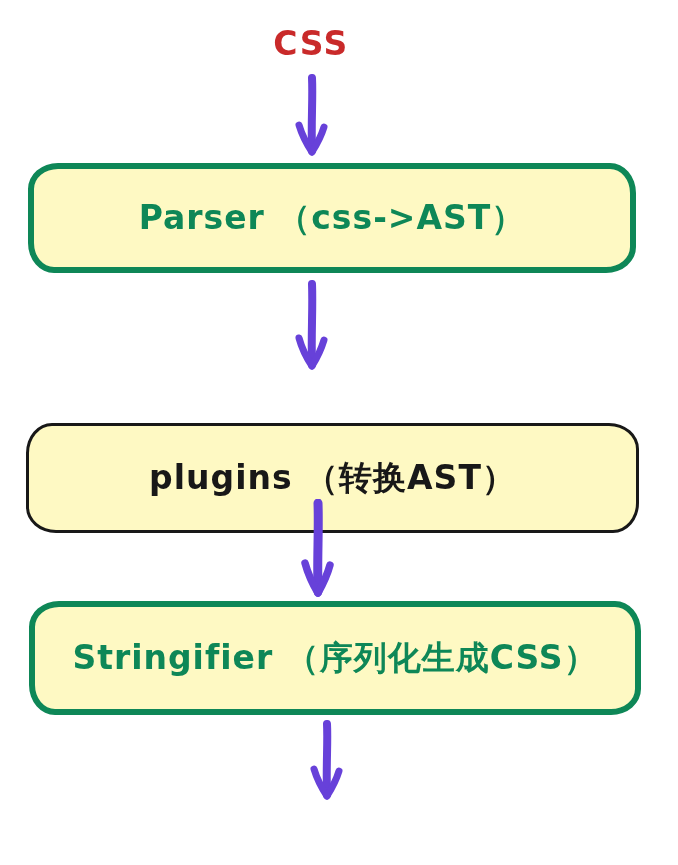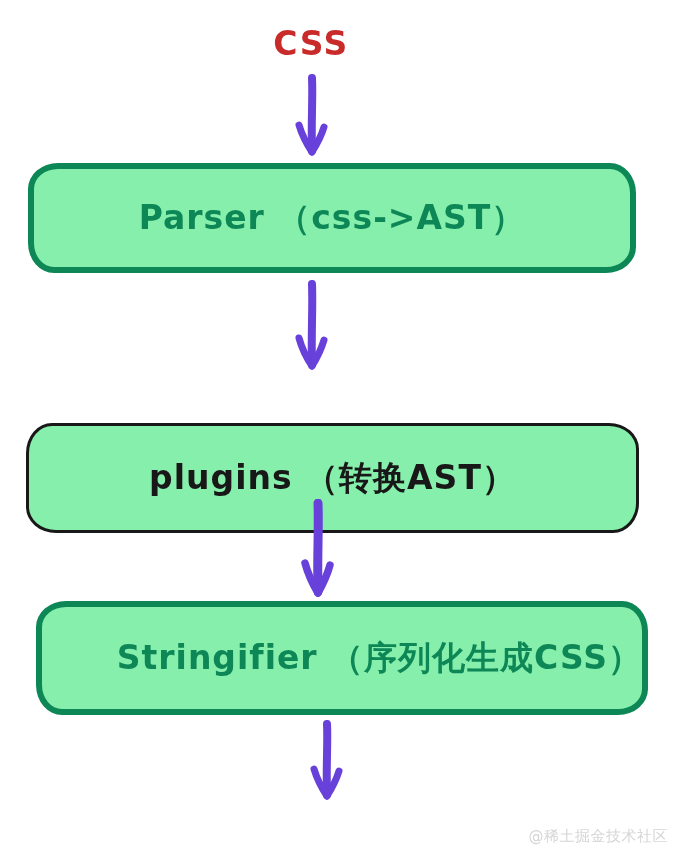--- a/index.html
+++ b/index.html
@@ -28,39 +28,39 @@
   }
   .label-top    { top: 24px;  left: 211px; width: 200px; }
   .label-bottom { top: 804px; left: 232px; width: 200px; }
 
   .node {
     position: absolute;
     display: flex;
     align-items: center;
     justify-content: center;
     box-sizing: border-box;
-    background: #86efac;
+    background: #fef9c3;
     font-size: 33px;
     font-weight: 700;
     letter-spacing: 1px;
     white-space: nowrap;
   }
   .node-green {
     border: 6px solid var(--green);
     color: var(--green);
     border-radius: 30px 26px 30px 26px / 26px 30px 26px 30px;
   }
   .node-black {
     border: 3px solid var(--black);
     color: var(--black);
     border-radius: 26px 30px 26px 30px / 30px 26px 30px 26px;
   }
   #node-parser      { left: 28px; top: 163px; width: 608px; height: 110px; }
   #node-plugins     { left: 26px; top: 383px; width: 613px; height: 110px; margin-top: 40px; }
-  #node-stringifier { left: 36px; top: 601px; width: 612px; height: 114px; justify-content: flex-end; }
+  #node-stringifier { left: 29px; top: 601px; width: 612px; height: 114px; }
 
   .arrow {
     position: absolute;
     color: var(--purple);
   }
   #arrow-1 { left: 290px; top: 74px;  }
   #arrow-2 { left: 290px; top: 280px; }
   #arrow-3 { left: 296px; top: 499px; }
   #arrow-4 { left: 305px; top: 720px; }
 
@@ -110,15 +110,14 @@
     <span>Stringifier （序列化生成CSS）</span>
   </div>
 
   <svg id="arrow-4" class="arrow" width="44" height="82" viewBox="0 0 44 82">
     <path d="M22 4 C23 22 21 46 22 74" fill="none" stroke="currentColor" stroke-width="8" stroke-linecap="round"></path>
     <path d="M22 76 C16 67 12 59 9 49" fill="none" stroke="currentColor" stroke-width="7" stroke-linecap="round"></path>
     <path d="M22 76 C27 68 31 61 34 51" fill="none" stroke="currentColor" stroke-width="7" stroke-linecap="round"></path>
   </svg>
 
 
-  <div class="watermark">@稀土掘金技术社区</div>
 
 </div>
 
 </body></html>

